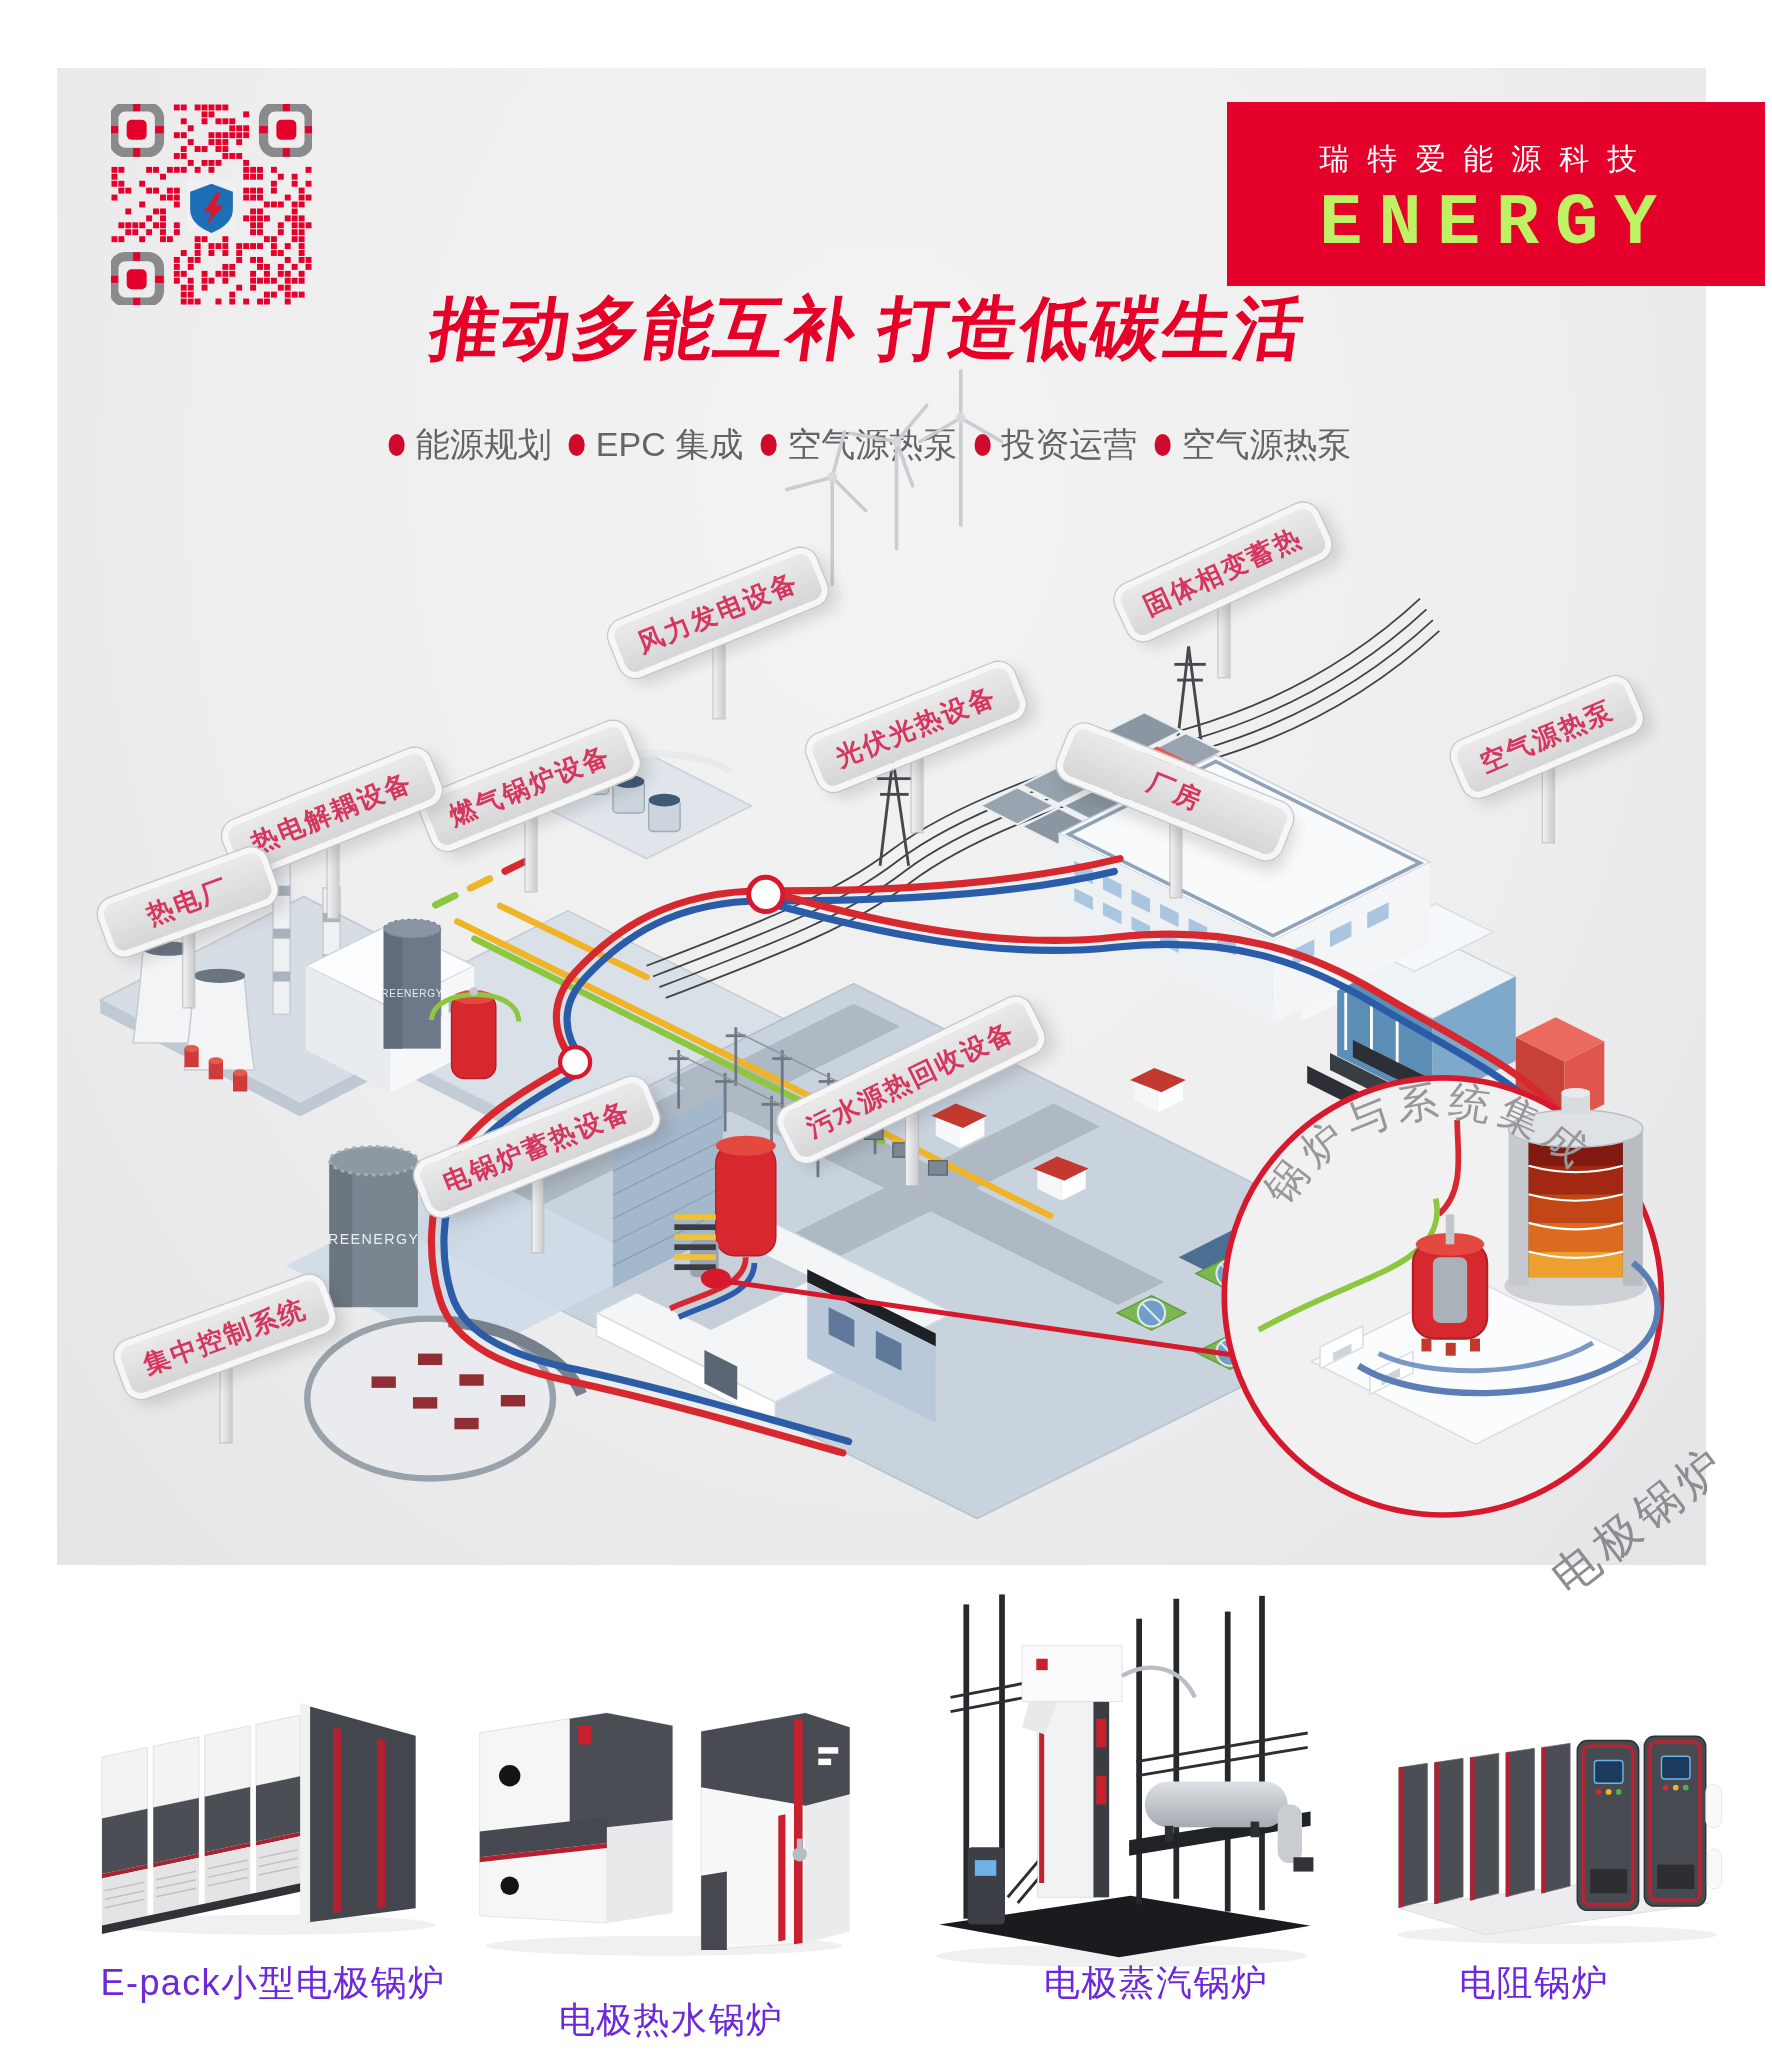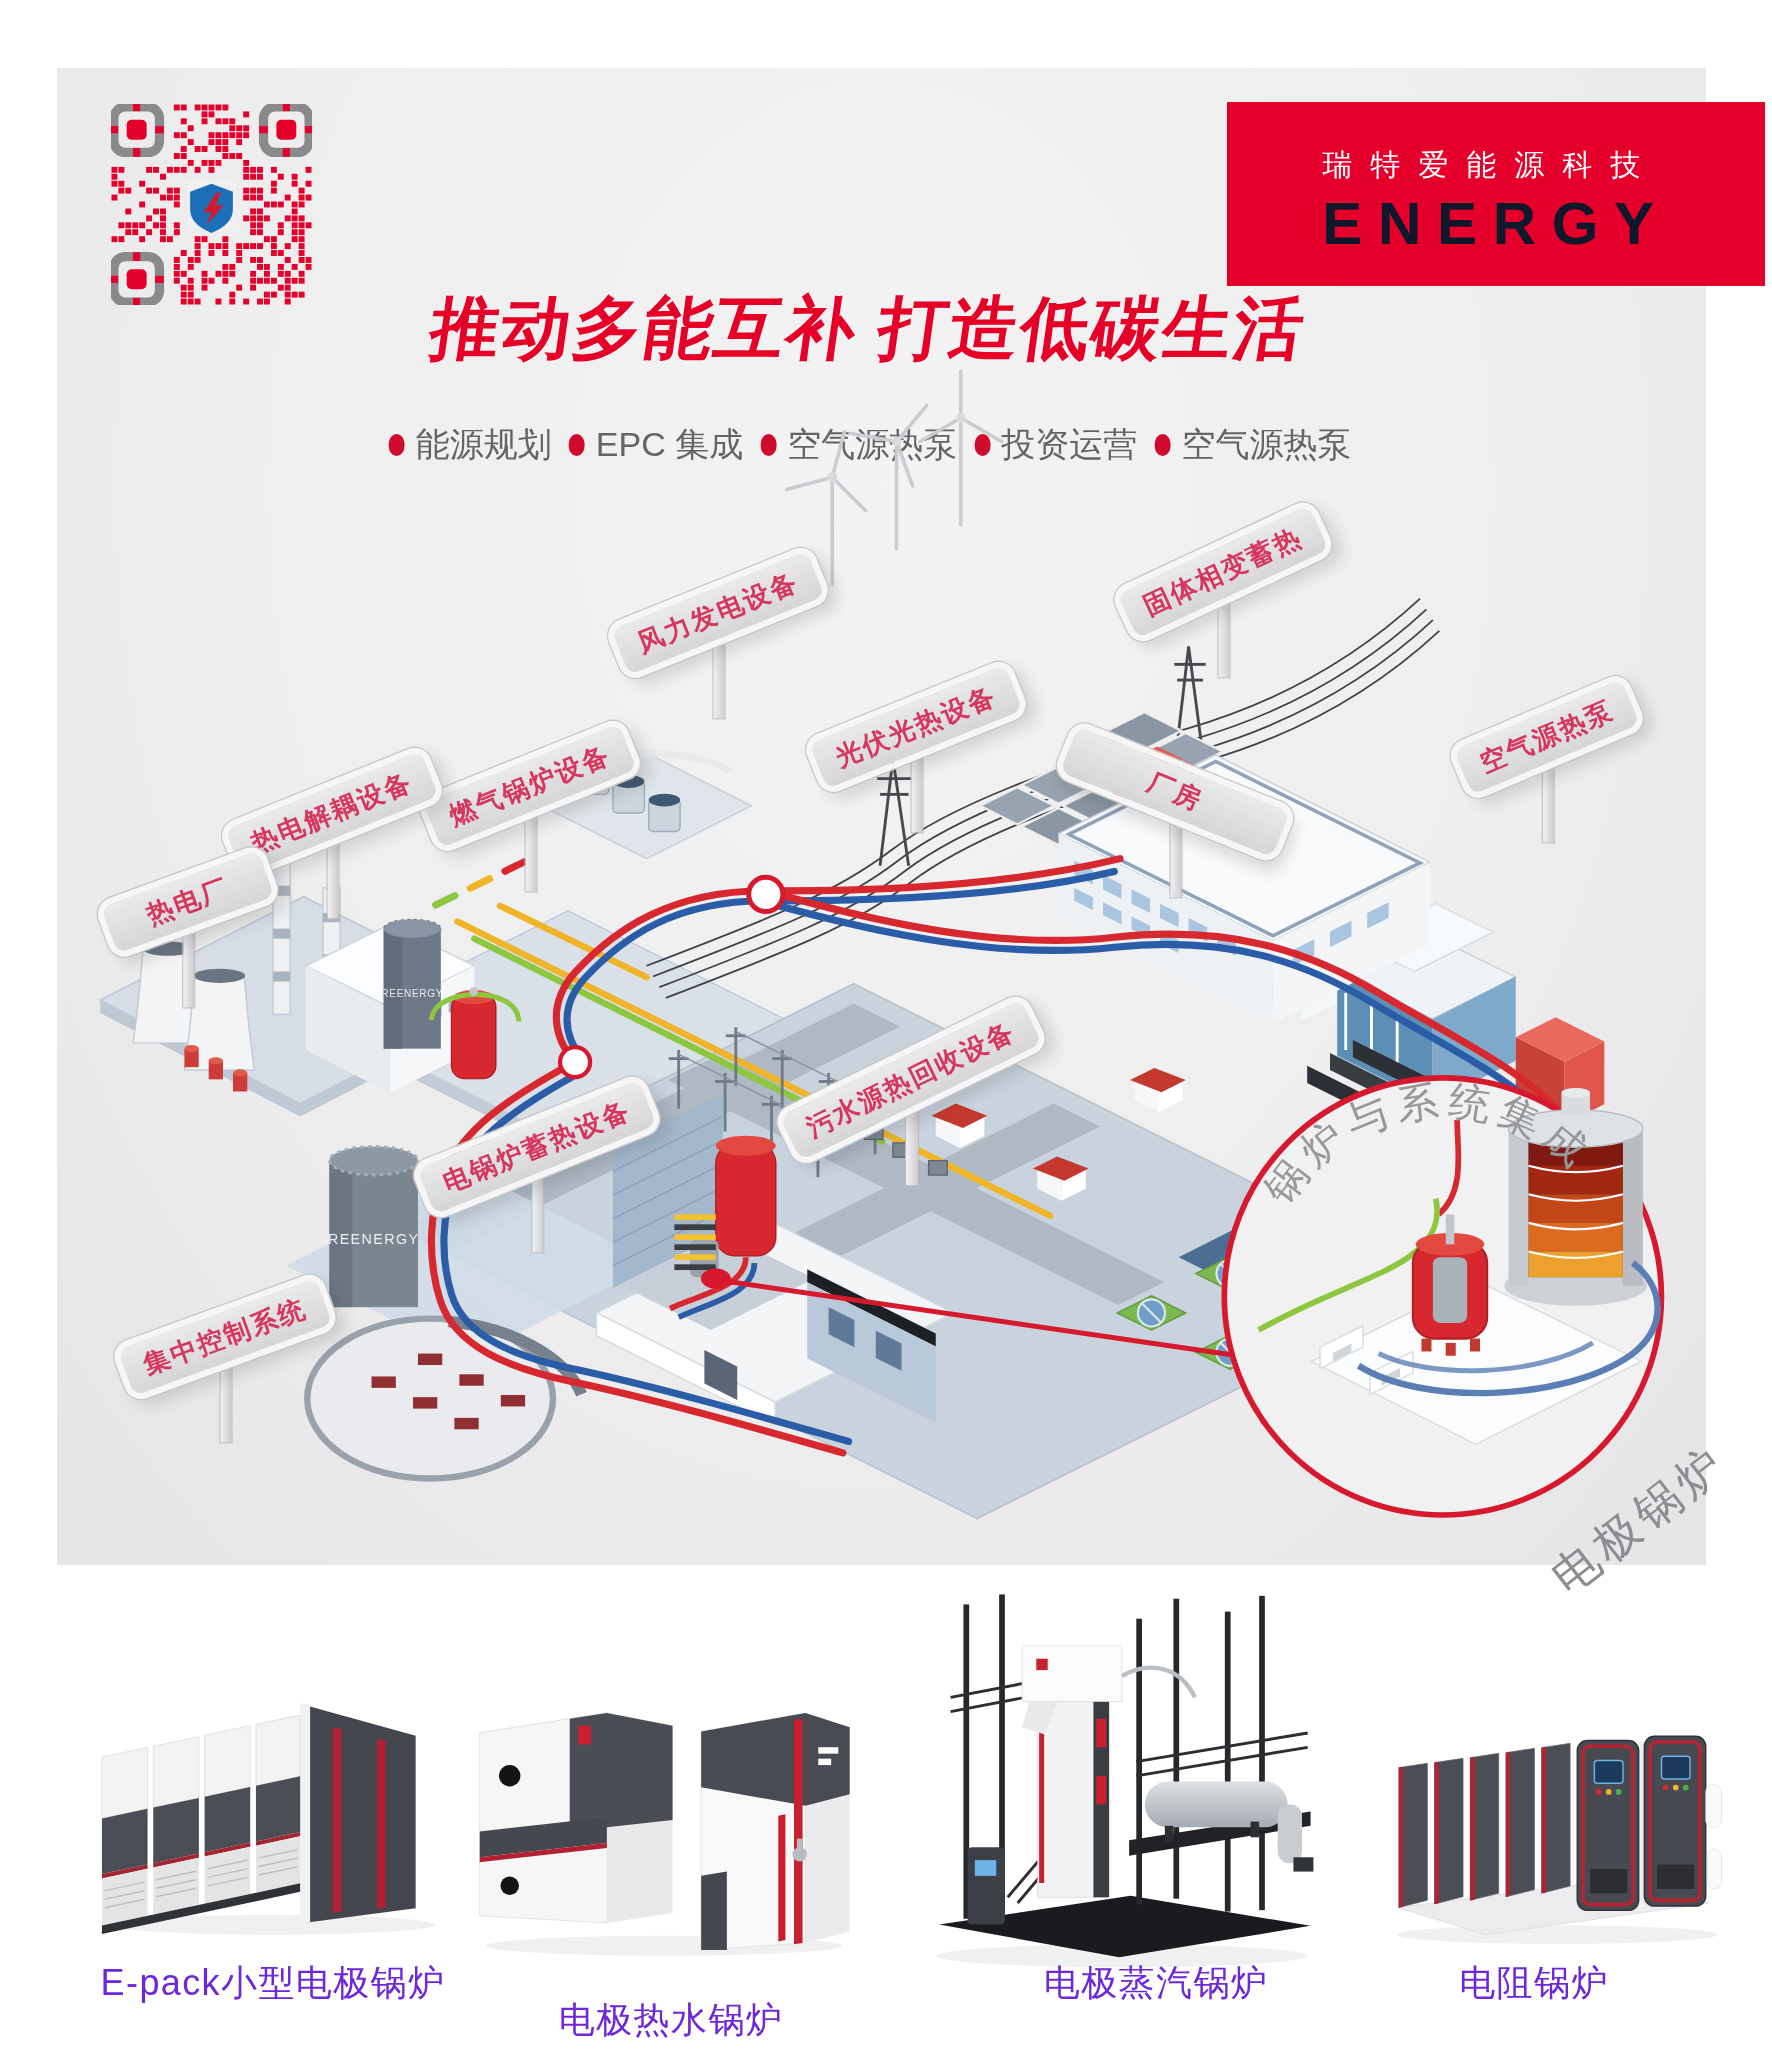--- a/index.html
+++ b/index.html
@@ -9,21 +9,21 @@
   
   .qr{position:absolute;left:111px;top:104px;width:201px;height:201px;}
   
   .logo-banner{position:absolute;left:1227px;top:102px;width:538px;height:184px;background:#e4002b;
     display:flex;align-items:center;justify-content:center;gap:14.3px;}
   .logo-re{font-family:"DejaVu Serif",serif;font-weight:bold;color:#fff;font-size:120px;line-height:.9;
     letter-spacing:-7.1px;position:relative;top:7.1px;}
   .logo-bolt{position:absolute;left:84px;top:-4.3px;}
   .logo-right{display:flex;flex-direction:column;align-items:flex-start;position:relative;top:5.7px;}
   .logo-cn{color:#fff;font-size:30px;font-weight:400;letter-spacing:18px;white-space:nowrap;margin-bottom:8.6px;}
-  .logo-en{color:#0f172a;font-size:60px;font-weight:bold;letter-spacing:15.7px;line-height:1;white-space:nowrap;}
+  .logo-en{color:#bef264;font-size:72px;font-weight:bold;letter-spacing:15.7px;line-height:1;white-space:nowrap;font-family:Liberation Mono, monospace;}
   
   .headline{position:absolute;left:868px;top:283px;transform:translateX(-50%) skewX(-8deg);
     font-size:69px;font-weight:bold;color:#e60028;letter-spacing:2.1px;white-space:nowrap;}
   .bullets{position:absolute;left:870px;top:422px;transform:translateX(-50%);display:flex;gap:17px;}
   .bullet{display:flex;align-items:center;gap:10.7px;font-size:34px;color:#636466;white-space:nowrap;}
   .bullet .dot{width:16.4px;height:21.4px;background:#cf0a2c;border-radius:50%;flex:none;}
   
   .sign{position:absolute;transform:translate(-50%,-50%);z-index:5;}
   .sign .post{position:absolute;left:50%;top:46%;width:11.4px;height:107px;margin-left:-5.7px;
     background:linear-gradient(90deg,#f2f2f3,#cdcdd0);border:0.7px solid #bcbcbf;z-index:-1;}

